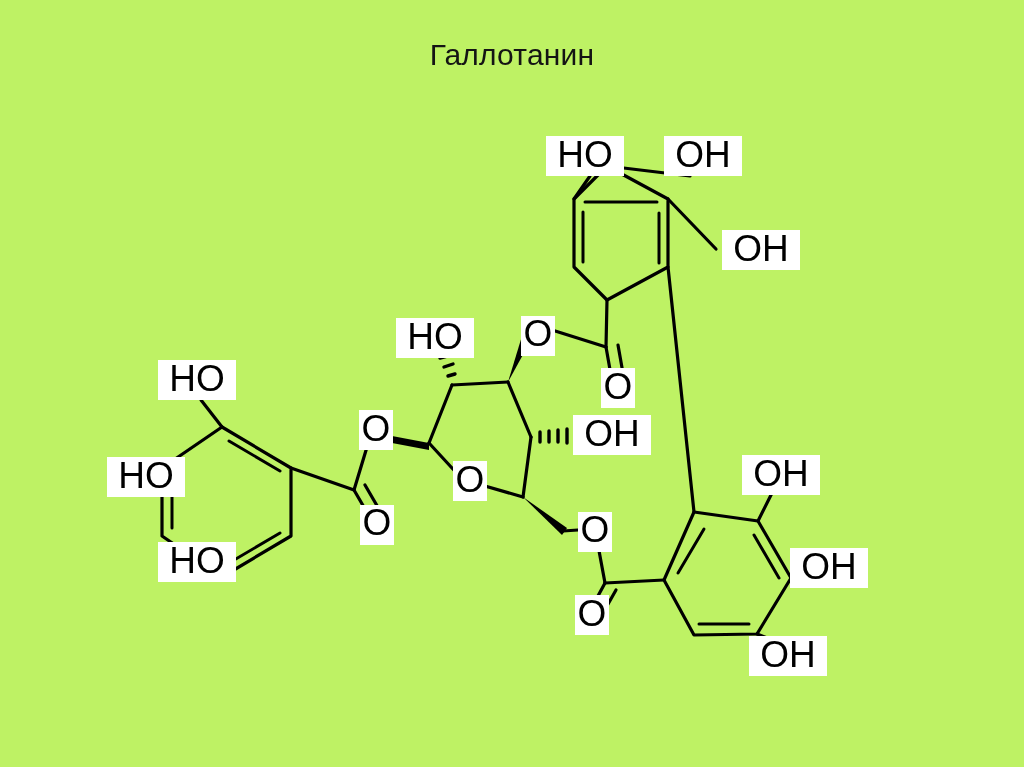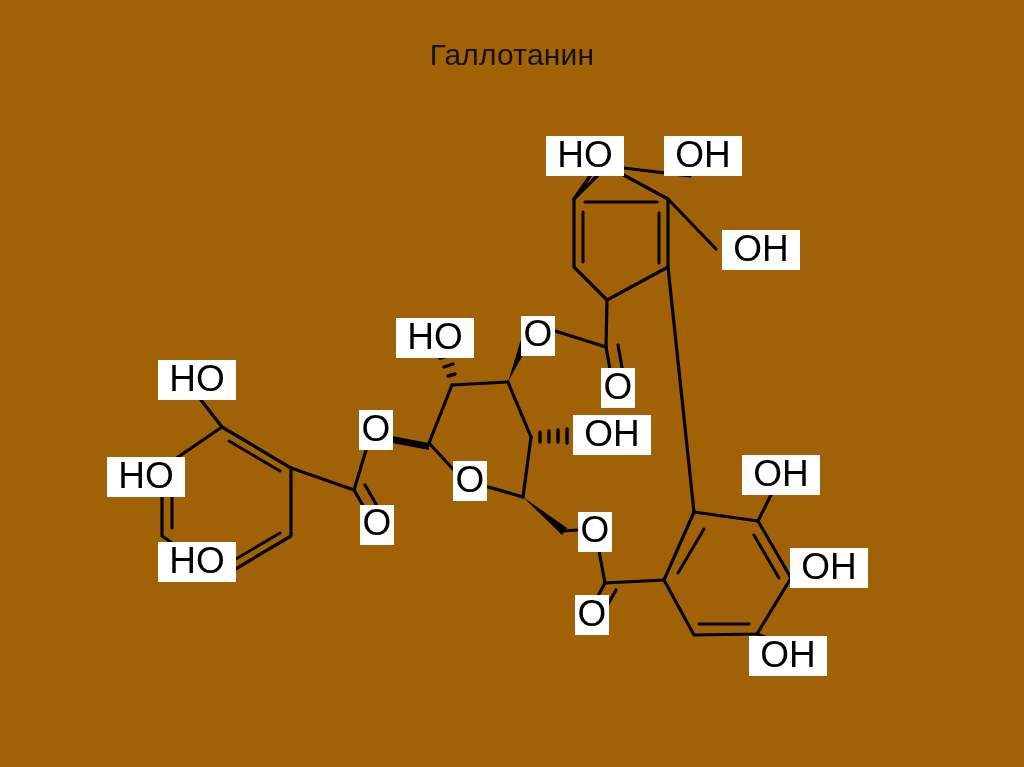--- a/index.html
+++ b/index.html
@@ -10,21 +10,21 @@
   body {
     width: 1024px;
     height: 767px;
     font-family: "Liberation Sans", sans-serif;
     overflow: hidden;
   }
   #page {
     position: relative;
     width: 1024px;
     height: 767px;
-    background: #a16207;
+    background: #bef264;
   }
   #title {
     position: absolute;
     left: 0;
     top: 38px;
     width: 1024px;
     text-align: center;
     font-family: "Liberation Sans", sans-serif;
     font-size: 30px;
     font-weight: 400;

